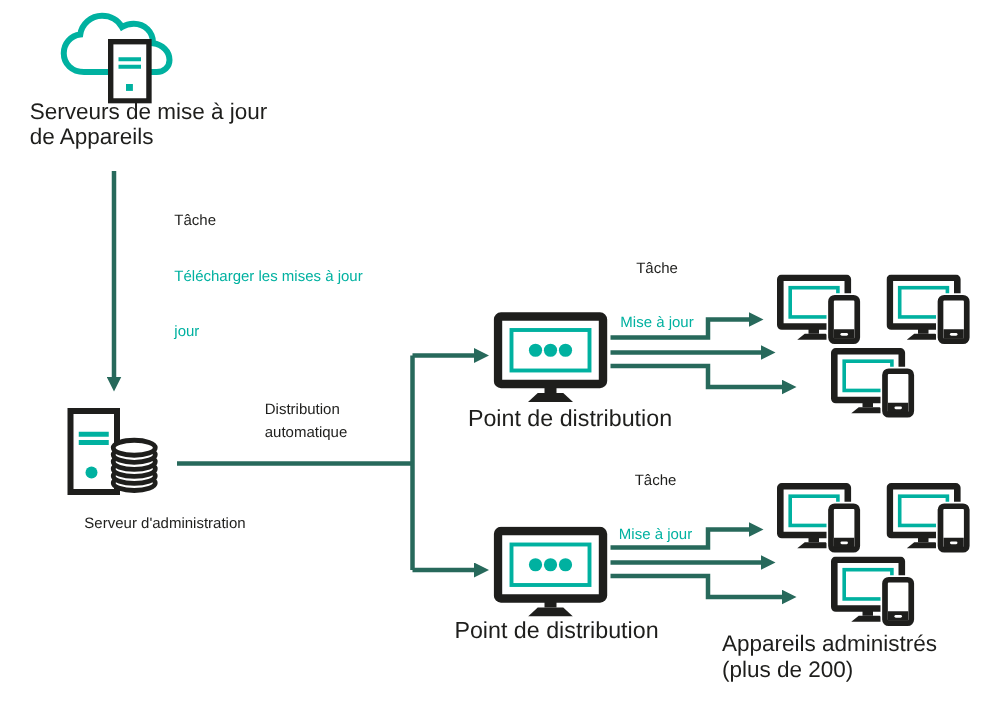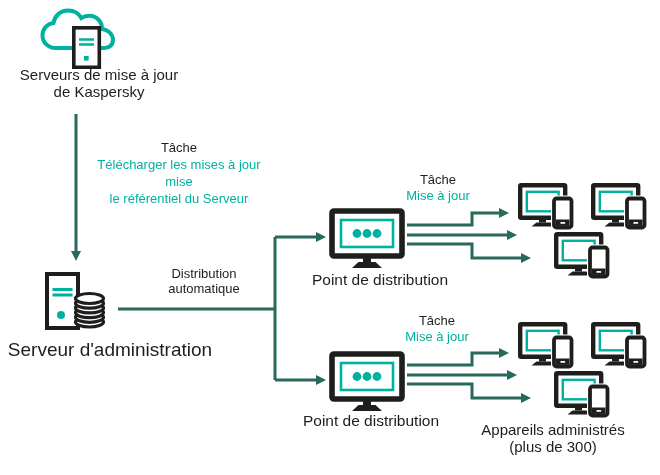--- a/index.html
+++ b/index.html
@@ -14,25 +14,25 @@
     position:relative;width:660px;height:475px;
     background:var(--background);overflow:hidden;
     font-family:"Liberation Sans",sans-serif;
   }
   .connectors{position:absolute;left:0;top:0;}
   .edge{stroke:var(--dark-teal);stroke-width:3;fill:none;}
   .edge.arrow{marker-end:url(#ah);}
   .icon{position:absolute;}
   .label{
     position:absolute;color:var(--ink);
-    font-size:15px;line-height:17px;text-align:center;
+    font-size:15px;line-height:17px;
     transform:translateX(-50%);white-space:nowrap;
   }
-  .label.sm{font-size:13px;line-height:16px;}
-  .teal-text{color:var(--teal);}
+  .label.sm{font-size:10px;line-height:16px;}
+  .teal-text{color:var(--teal);margin-top:20px;}
   .s-ink{stroke:var(--ink);fill:#fff;}
   .s-teal{stroke:var(--teal);fill:none;}
   .f-teal{fill:var(--teal);}
   .f-ink{fill:var(--ink);}
   .f-dark{fill:var(--dark-teal);}
   .f-white{fill:#fff;}
 </style>
 </head>
 <body>
 
@@ -154,43 +154,42 @@
     <rect x="21" y="34.5" width="7" height="5" class="f-ink"></rect>
     <path d="M13.5,43.5 H37.5 L32.5,39.5 H18.5 Z" class="f-ink"></path>
     <rect x="33" y="12.5" width="23" height="37" class="f-white"></rect>
     <rect x="36" y="15.5" width="17.5" height="29" rx="2.5" class="s-ink" stroke-width="3.8"></rect>
     <rect x="38" y="36.5" width="13.5" height="6.4" class="f-ink"></rect>
     <rect x="42.3" y="39" width="5" height="1.8" rx="0.9" class="f-white"></rect>
   </svg>
 
   <div class="label" style="left:99px;top:66px">
     <div>Serveurs de mise à jour</div>
-    <div>de Kaspersky</div>
+    <div>de Appareils</div>
   </div>
 
   <div class="label sm" style="left:179px;top:139px;line-height:17px">
     <div>Tâche</div>
     <div class="teal-text">Télécharger les mises à jour</div>
-    <div class="teal-text">mise</div>
-    <div class="teal-text">le référentiel du Serveur</div>
+    <div class="teal-text">jour</div>
   </div>
 
   <div class="label sm" style="left:204px;top:266px;line-height:15px">
     <div>Distribution</div>
     <div>automatique</div>
   </div>
 
-  <div class="label" style="left:110px;top:341px;font-size:19px">Serveur d'administration</div>
+  <div class="label" style="left:110px;top:341px;font-size:10px">Serveur d'administration</div>
 
   <div class="label sm" style="left:438px;top:172px">Tâche</div>
   <div class="label sm teal-text" style="left:438px;top:188px">Mise à jour</div>
   <div class="label" style="left:380px;top:271px;font-size:15.5px">Point de distribution</div>
 
   <div class="label sm" style="left:437px;top:313px">Tâche</div>
   <div class="label sm teal-text" style="left:437px;top:329px">Mise à jour</div>
   <div class="label" style="left:371px;top:412px;font-size:15.5px">Point de distribution</div>
 
   <div class="label" style="left:553px;top:421px">
     <div>Appareils administrés</div>
-    <div>(plus de 300)</div>
+    <div>(plus de 200)</div>
   </div>
 
 </div>
 
 </body></html>

